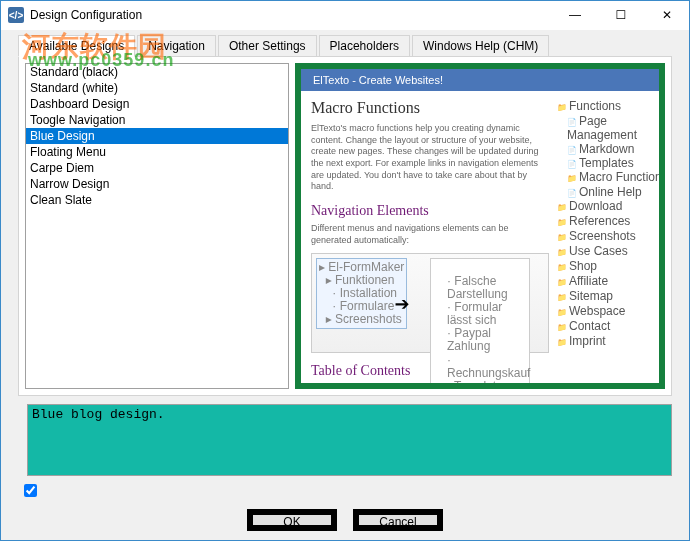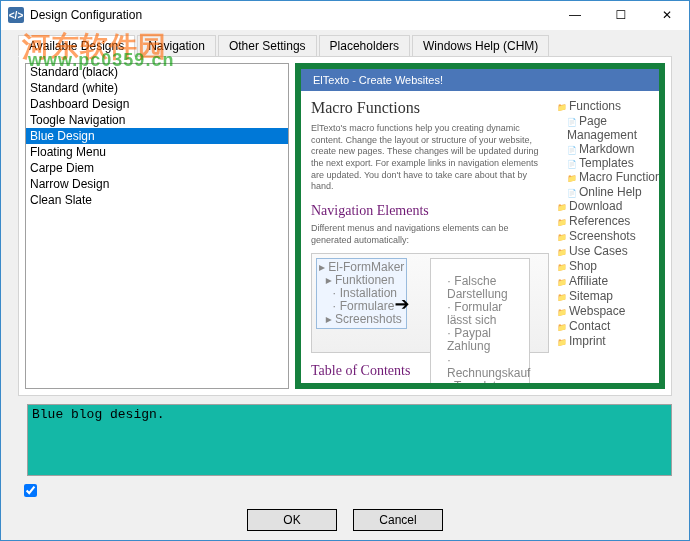--- a/index.html
+++ b/index.html
@@ -40,21 +40,21 @@
 .pv-side .indent { padding-left: 10px; }
 .pv-imgbox { border: 1px solid #ccc; height: 100px; margin-top: 6px; background: linear-gradient(#fafafa,#f0f0f0); padding: 4px; font-size: 6px; color: #888; position: relative; }
 .pv-arrow { position: absolute; left: 35%; top: 40%; font-size: 18px; color: #000; }
 
 .desc { position: absolute; left: 18px; right: 18px; top: 404px; height: 72px; background: #14b8a6; border: 1px solid #a0a0a0; padding: 2px 4px; font-family: "Courier New", monospace; font-size: 13px; resize: none; margin-left: 9px; }
 
 .chk-row { position: absolute; left: 24px; top: 484px; display: flex; align-items: center; gap: 4px; }
 .chk-row input { width: 13px; height: 13px; }
 
 .btn-row { position: absolute; left: 0; right: 0; bottom: 10px; display: flex; justify-content: center; gap: 16px; }
-.btn { width: 90px; height: 22px; background: #e1e1e1; border: 1px solid #000000; }
+.btn { width: 90px; height: 22px; background: #e1e1e1; border: 6px solid #000000; }
 
 .outer-border { position: absolute; inset: 0; border: 1px solid #3a8ac9; pointer-events: none; }
 </style>
 </head>
 <body>
 
 <div class="titlebar">
   <span class="app-icon">&lt;/&gt;</span>
   <span class="title">Design Configuration</span>
   <span class="spacer"></span>

